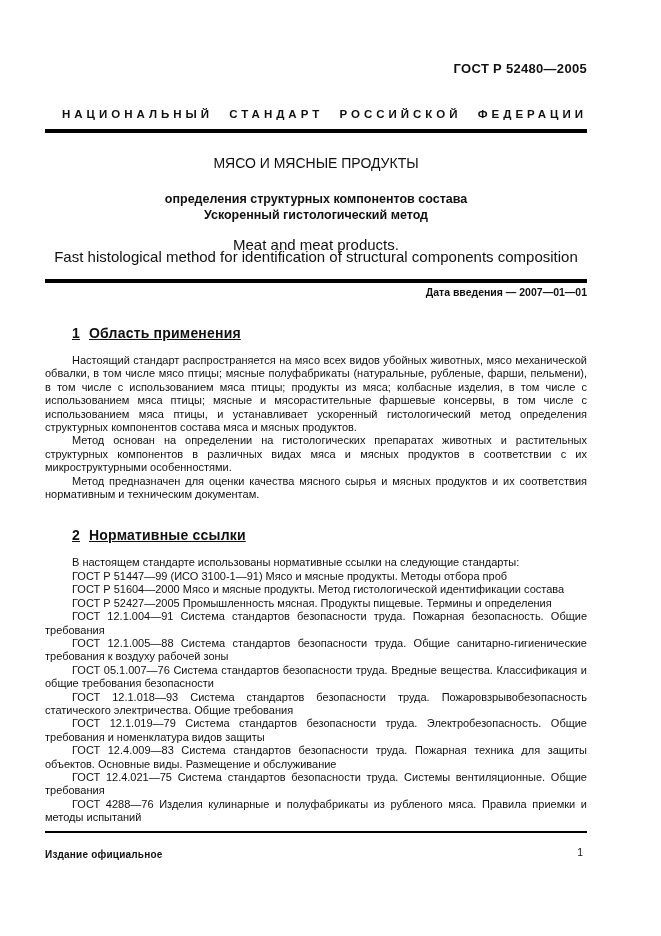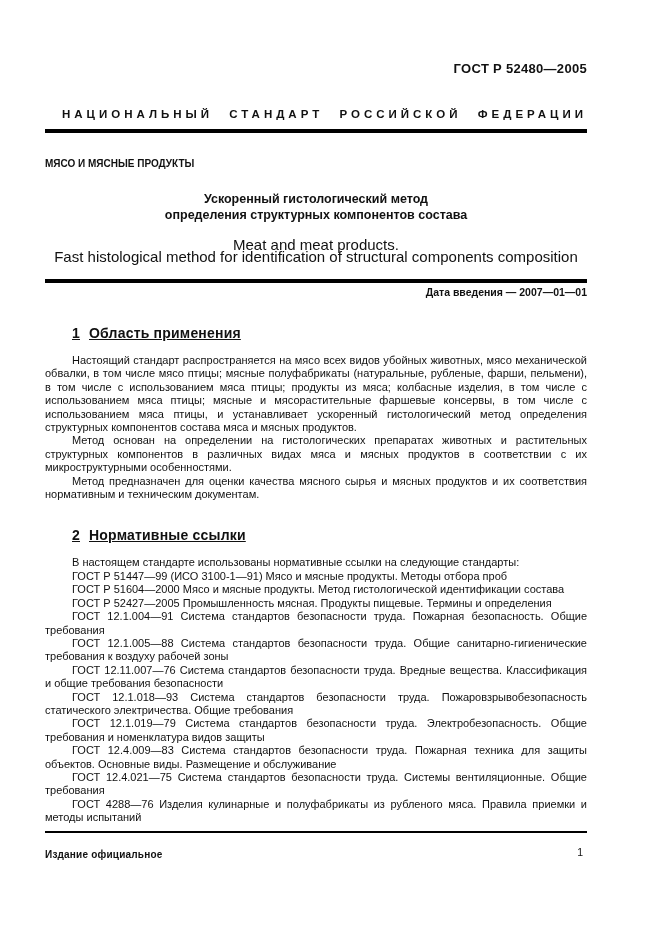--- a/index.html
+++ b/index.html
@@ -38,22 +38,23 @@
   .rule {
     background: #000000;
     height: 4px;
     width: 100%;
   }
   .rule-header { margin-top: 8px; }
   .rule-date   { margin-top: 16px; }
   .rule-footer { margin-top: 6px; height: 2px; }
   .title-ru {
     margin-top: 23px;
-    font-weight: bold;
-    font-size: 10px;
+    text-align: center;
+    font-weight: normal;
+    font-size: 14px;
     line-height: 15px;
   }
   .subtitle-ru {
     margin-top: 21px;
     text-align: center;
     font-weight: bold;
     font-size: 12.5px;
     line-height: 15.5px;
   }
   .title-en {
@@ -108,22 +109,22 @@
 
   <div class="doc-code">ГОСТ Р 52480—2005</div>
 
   <div class="banner">НАЦИОНАЛЬНЫЙ СТАНДАРТ РОССИЙСКОЙ ФЕДЕРАЦИИ</div>
 
   <div class="rule rule-header"></div>
 
   <div class="title-ru">МЯСО И МЯСНЫЕ ПРОДУКТЫ</div>
 
   <div class="subtitle-ru">
+    <div>определения структурных компонентов состава</div>
     <div>Ускоренный гистологический метод</div>
-    <div>определения структурных компонентов состава</div>
   </div>
 
   <div class="title-en">
     <div>Meat and meat products.</div>
     <div>Fast histological method for identification of structural components composition</div>
   </div>
 
   <div class="rule rule-date"></div>
 
   <div class="date-line">Дата введения — 2007—01—01</div>
@@ -140,21 +141,21 @@
     <span class="num">2</span><span>Нормативные ссылки</span>
   </div>
 
   <p class="body first-after-heading">В настоящем стандарте использованы нормативные ссылки на следующие стандарты:</p>
 
   <p class="body">ГОСТ Р 51447—99 (ИСО 3100-1—91) Мясо и мясные продукты. Методы отбора проб</p>
   <p class="body">ГОСТ Р 51604—2000 Мясо и мясные продукты. Метод гистологической идентификации состава</p>
   <p class="body">ГОСТ Р 52427—2005 Промышленность мясная. Продукты пищевые. Термины и определения</p>
   <p class="body">ГОСТ 12.1.004—91 Система стандартов безопасности труда. Пожарная безопасность. Общие требования</p>
   <p class="body">ГОСТ 12.1.005—88 Система стандартов безопасности труда. Общие санитарно-гигиенические требования к воздуху рабочей зоны</p>
-  <p class="body">ГОСТ 12.11.007—76 Система стандартов безопасности труда. Вредные вещества. Классификация и общие требования безопасности</p>
+  <p class="body">ГОСТ 05.1.007—76 Система стандартов безопасности труда. Вредные вещества. Классификация и общие требования безопасности</p>
   <p class="body">ГОСТ 12.1.018—93 Система стандартов безопасности труда. Пожаровзрывобезопасность статического электричества. Общие требования</p>
   <p class="body">ГОСТ 12.1.019—79 Система стандартов безопасности труда. Электробезопасность. Общие требования и номенклатура видов защиты</p>
   <p class="body">ГОСТ 12.4.009—83 Система стандартов безопасности труда. Пожарная техника для защиты объектов. Основные виды. Размещение и обслуживание</p>
   <p class="body">ГОСТ 12.4.021—75 Система стандартов безопасности труда. Системы вентиляционные. Общие требования</p>
   <p class="body">ГОСТ 4288—76 Изделия кулинарные и полуфабрикаты из рубленого мяса. Правила приемки и методы испытаний</p>
 
   <div class="rule rule-footer"></div>
 
   <div class="edition-note">Издание официальное</div>
 

